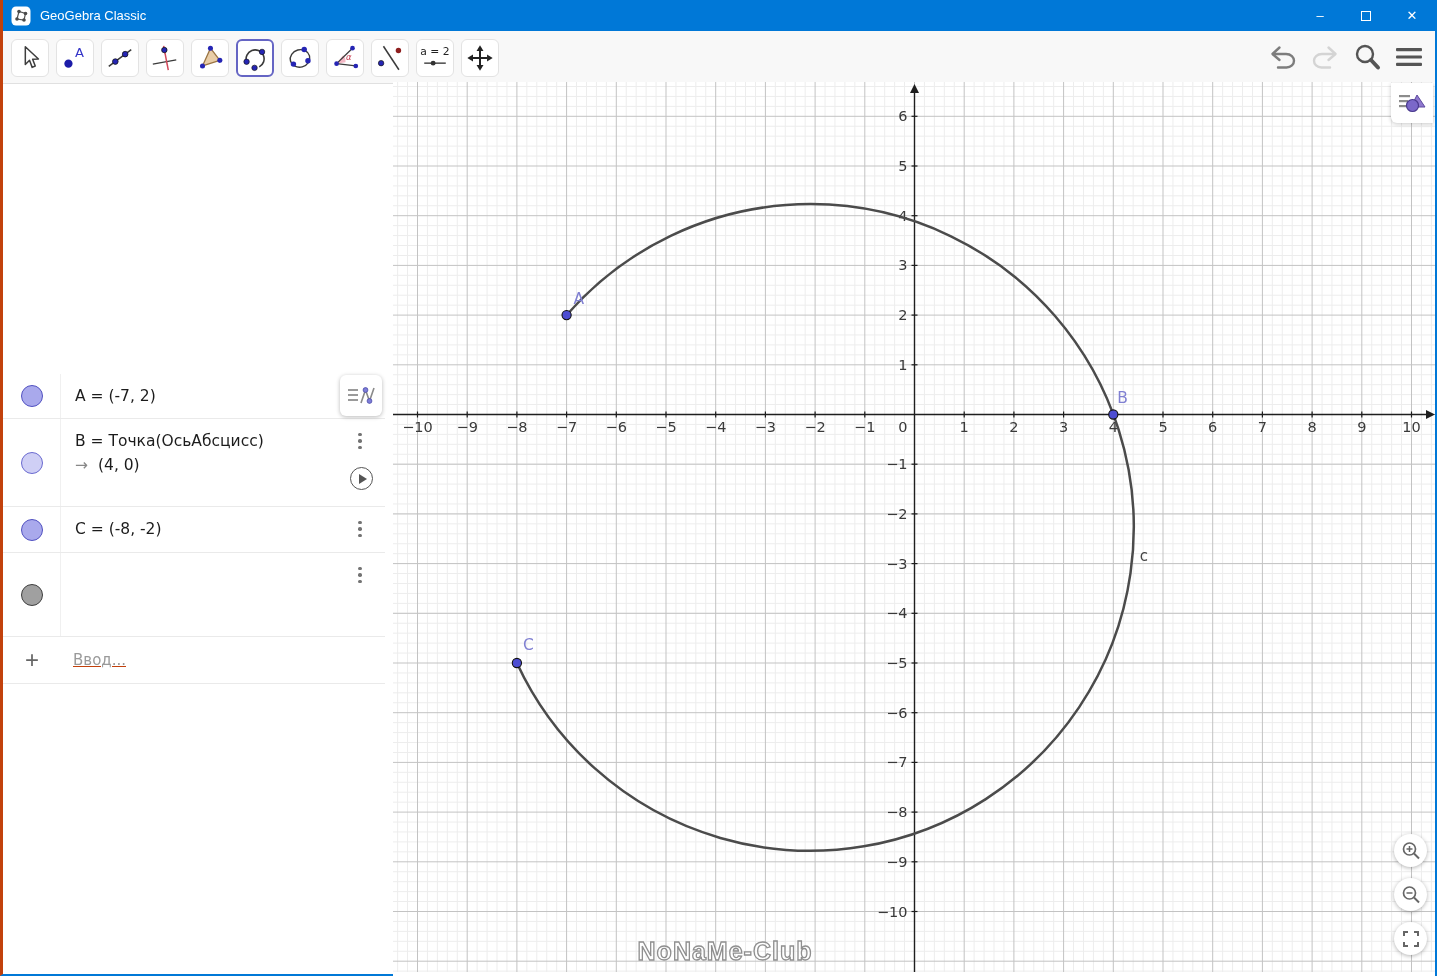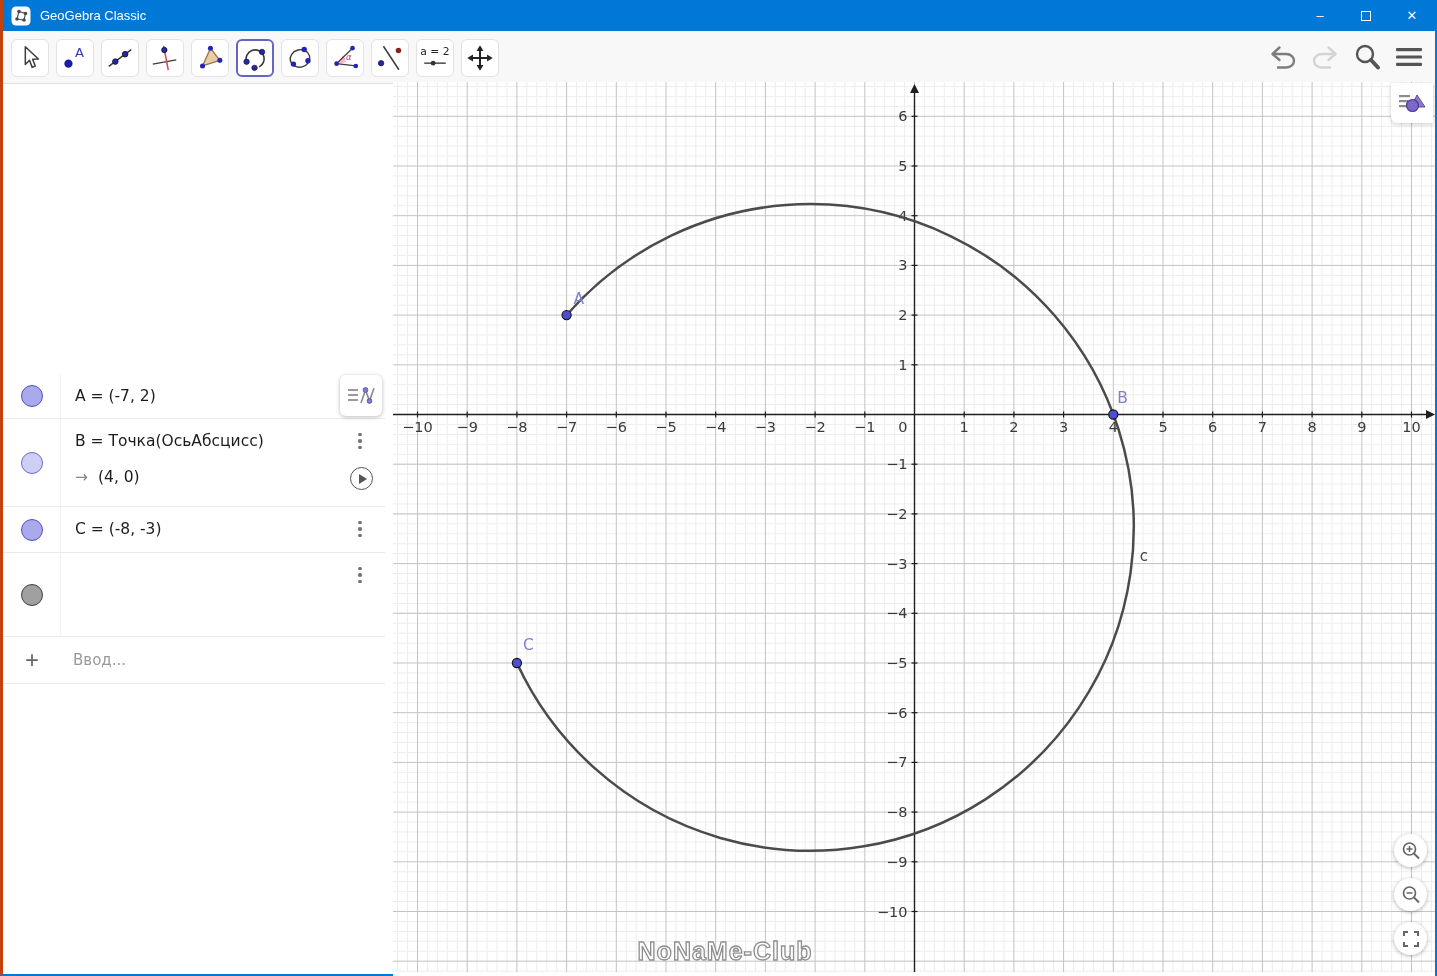--- a/index.html
+++ b/index.html
@@ -28,32 +28,32 @@
   
   .main { flex:1; display:flex; min-height:0;align-items:center; }
 
   
   .algebra { width:382px; background:#fff; position:relative; }
   .arow { position:relative; border-bottom:1px solid #eaeaea; display:flex; }
   .acol { width:58px; flex:0 0 58px; border-right:1px solid #f0f0f0; display:flex; align-items:center; justify-content:center; }
   .toggle { width:22px; height:22px; border-radius:50%; }
   .abody { flex:1; padding:10px 30px 10px 14px; font-family:"DejaVu Sans", sans-serif; font-size:15.5px; color:#1c1c1c; }
   .defline { line-height:24px; }
-  .valline { line-height:24px; margin-top:12px; color:#1c1c1c; }
+  .valline { line-height:24px; color:#1c1c1c; }
   .valarrow { color:#888; margin-right:10px; }
   .kebab { position:absolute; right:18px; top:12px; width:14px; display:flex; flex-direction:column; align-items:center; }
   .kebab i { width:3.5px; height:3.5px; border-radius:50%; background:#737373; margin:1.6px 0; }
   .playbtn { position:absolute; right:12px; bottom:16px; width:23px; height:23px; border:1.6px solid #555;
              border-radius:50%; display:flex; align-items:center; justify-content:center; }
   .playbtn i { width:0; height:0; border-left:8px solid #555; border-top:5px solid transparent; border-bottom:5px solid transparent; margin-left:2px; }
   .sortbtn { position:absolute; right:3px; top:1px; width:42px; height:41px; background:#fff; border-radius:6px;
              box-shadow:0 1px 4px rgba(0,0,0,.28); display:flex; align-items:center; justify-content:center; z-index:3; }
   .inputrow { display:flex; border-bottom:1px solid #eaeaea; height:47px; }
   .plus { width:58px; display:flex; align-items:center; justify-content:center; color:#666; font-size:24px; font-weight:300; }
-  .ginput { flex:1; border:none; outline:none; font-size:15px; color:#c2410c; font-family:"DejaVu Sans", sans-serif; padding:0 12px; }
+  .ginput { flex:1; border:none; outline:none; font-size:15px; color:#c2410c; font-family:"DejaVu Sans", sans-serif; padding:0 12px;text-decoration:underline; }
   .ginput::placeholder { color:#9a9a9a; }
 
   
   .splitter { width:8px; flex:0 0 8px; background:#f4f4f4; border-left:1px solid #ddd; border-right:1px solid #ccc; }
 
   
   .graphics { flex:1; position:relative; background:#fff; overflow:hidden; }
   .stylebar-btn { position:absolute; top:1px; right:2px; width:42px; height:40px; background:#fff;
                   border-radius:0 0 0 6px; box-shadow:0 1px 4px rgba(0,0,0,.22); display:flex; align-items:center; justify-content:center; z-index:4; }
   .gzoom { position:absolute; right:8px; width:33px; height:33px; background:#fff; border-radius:50%;
@@ -257,21 +257,21 @@
         <div class="playbtn">
             <i></i>
           </div>
       </div>
 
       <div class="arow" style="height:46px">
         <div class="acol">
             <span class="toggle" style="background:#a9a9ec;border:1.6px solid #5151c1"></span>
           </div>
         <div class="abody">
-            <div class="defline">C = (-8, -3)</div>
+            <div class="defline">C = (-8, -2)</div>
           </div>
         <div class="kebab">
             <i></i>
             <i></i>
             <i></i>
           </div>
       </div>
 
       <div class="arow" style="height:84px">
         <div class="acol">

